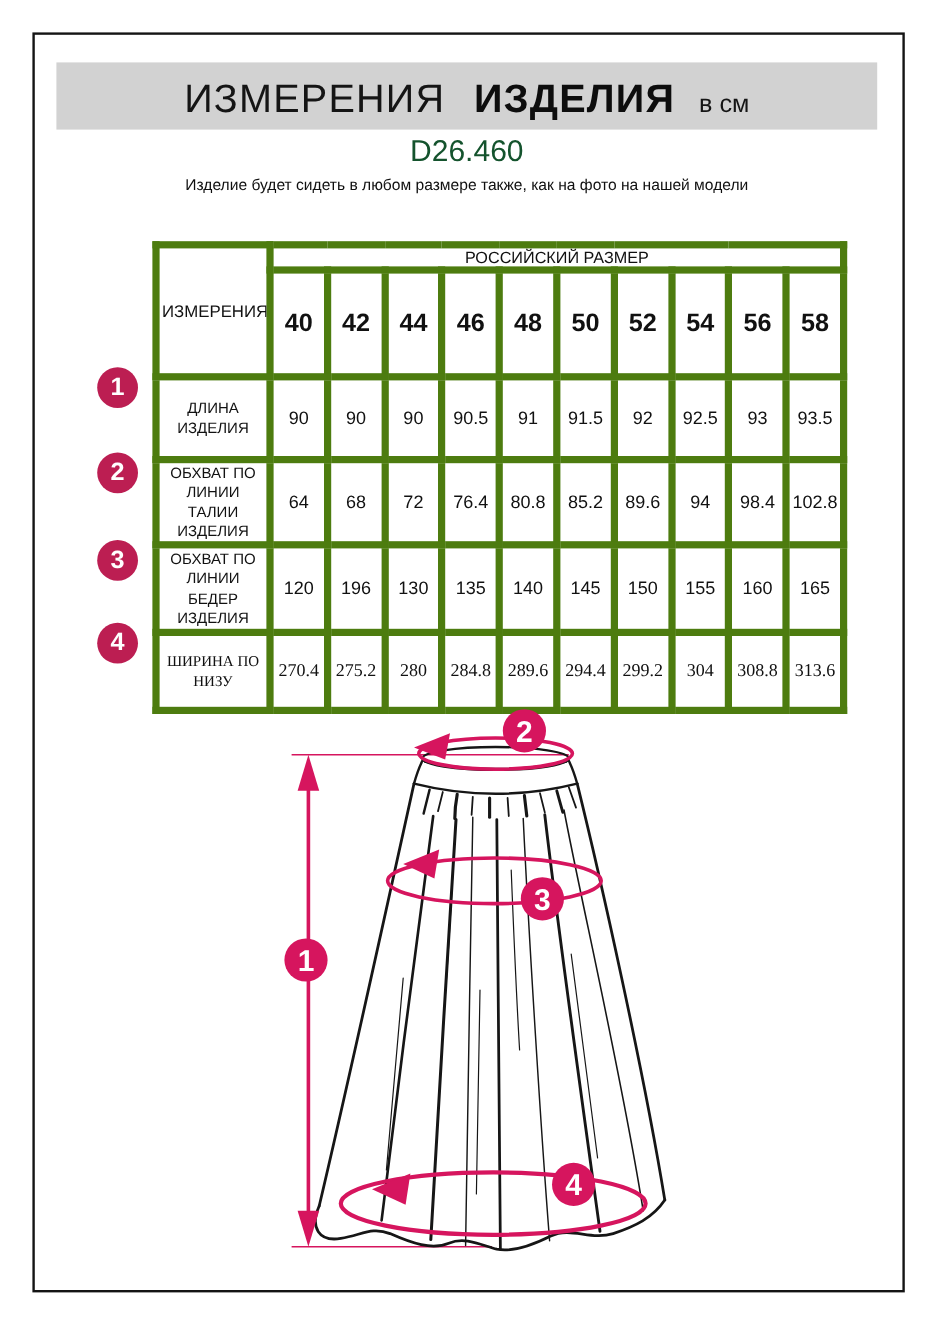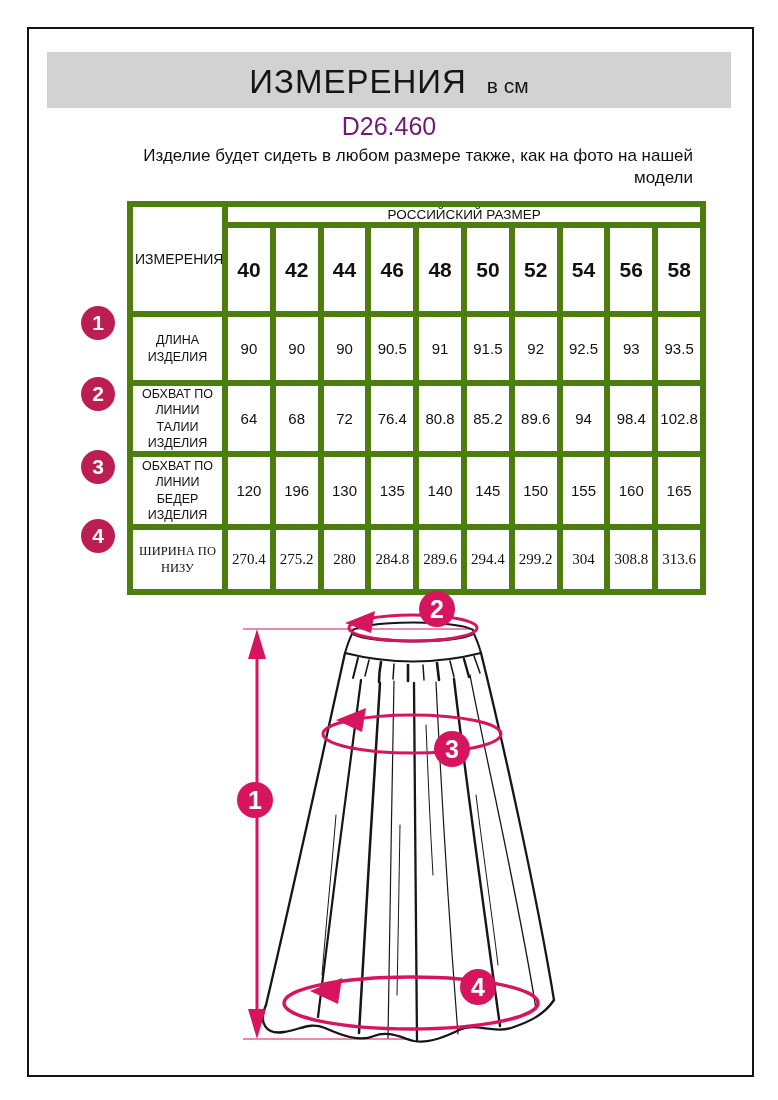--- a/index.html
+++ b/index.html
@@ -10,24 +10,24 @@
     border:2px solid #141414; background:#fff; }
 
   .title-bar { position:absolute; left:47px; top:52px; width:684px; height:56px;
     background:#d2d2d2; display:flex; align-items:baseline; justify-content:center;
     padding-top:11px; }
   .title-main { font-size:33px; font-weight:400; letter-spacing:1px; color:#151515; }
   .title-bold { font-size:33px; font-weight:700; letter-spacing:1px; margin-left:24px; color:#0d0d0d; }
   .title-unit { font-size:21px; font-weight:400; margin-left:20px; color:#151515; }
 
   .product-code { position:absolute; left:0; top:112px; width:778px;
-    text-align:center; font-size:25px; color:#701a75; }
-
-  .subtitle { position:absolute; left:113px; top:145px; width:580px;
-    text-align:right; font-size:17px; line-height:1.32; color:#101010; }
+    text-align:center; font-size:25px; color:#14532d; }
+
+  .subtitle { position:absolute; left:99px; top:145px; width:580px;
+    text-align:center; font-size:13px; line-height:1.32; color:#101010; }
 
   table.size-table { position:absolute; left:127px; top:201px; width:573px;
     border-collapse:collapse; table-layout:fixed; }
   table.size-table td, table.size-table th {
     border:6px solid #4d7c0f; text-align:center; vertical-align:middle;
     padding:0 2px; font-weight:400; overflow:hidden; }
   .cell-corner   { font-size:14px; }
   .cell-group    { font-size:13.5px; }
   .cell-size     { font-size:21px; font-weight:700 !important; }
   .cell-label    { font-size:12.5px; line-height:1.3; }
@@ -42,20 +42,21 @@
   .badge-num { font-size:25px; font-weight:700; fill:#ffffff;
     font-family:"Liberation Sans", sans-serif; }
 </style>
 </head>
 <body>
 
 <div class="frame"></div>
 
 <div class="title-bar">
   <span class="title-main">ИЗМЕРЕНИЯ</span>
+  <span class="title-bold">ИЗДЕЛИЯ</span>
   <span class="title-unit">в см</span>
 </div>
 
 <div class="product-code">D26.460</div>
 
 <div class="subtitle">Изделие будет сидеть в любом размере также, как на фото на нашей модели</div>
 
 <table class="size-table">
   <colgroup>
     <col style="width:95px">

